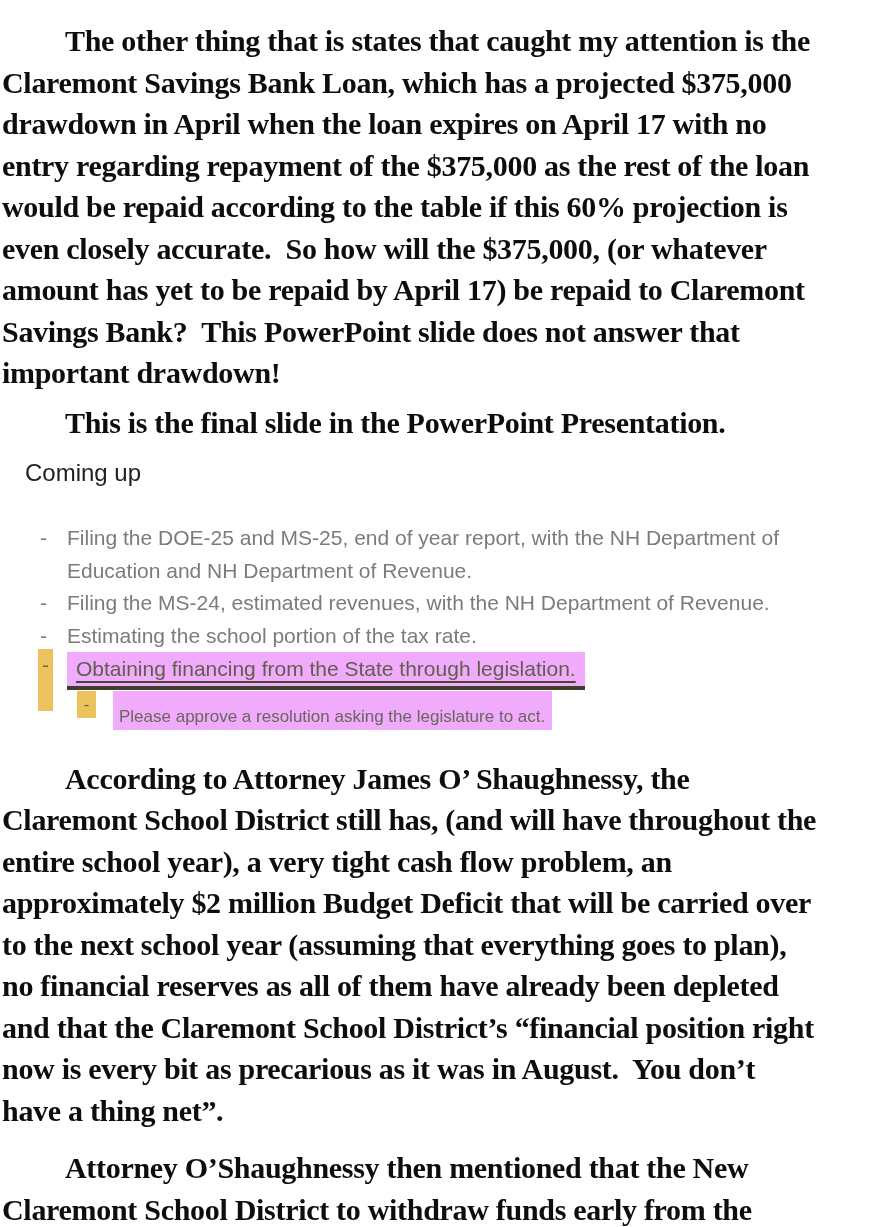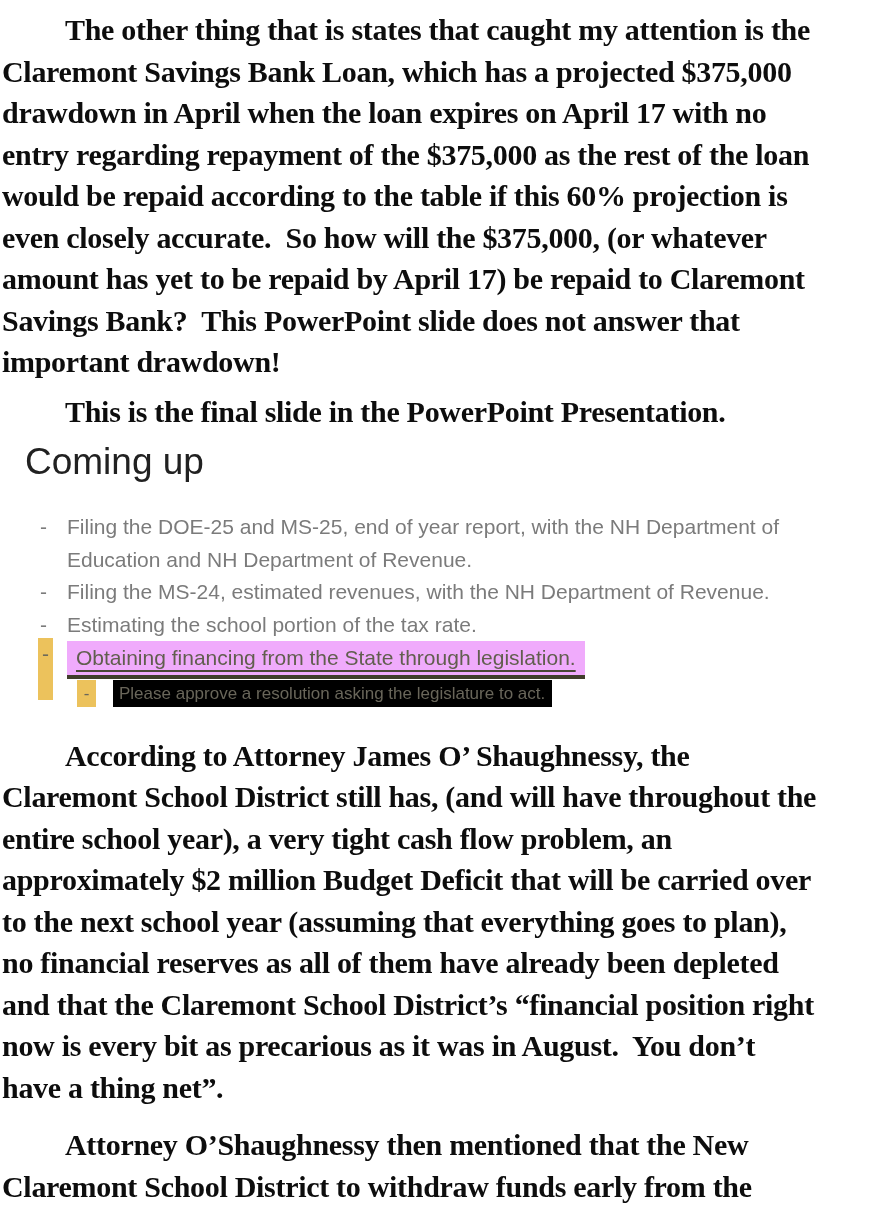--- a/index.html
+++ b/index.html
@@ -18,33 +18,33 @@
     font-family: "Liberation Serif", serif;
     font-weight: bold;
     font-size: 30px;
     line-height: 41.5px;
     color: #0d0d0d;
     letter-spacing: -0.3px;
     padding-left: 2px;
   }
   .para .line { white-space: pre-wrap; }
   .para .line.indent { text-indent: 63px; }
-  .para-1 { padding-top: 9px; }
+  .para-1 { padding-top: 20px; }
   .para-2 { margin-top: 8px; }
   .para-3 { margin-top: 28px; }
   .para-4 { margin-top: 16px; }
 
   
   .slide {
     font-family: "Liberation Sans", sans-serif;
   }
   .slide-title {
     margin-top: 13px;
     margin-left: 25px;
-    font-size: 37px;
+    font-size: 24px;
     line-height: 34px;
     color: #212121;
   }
   .bullet-list { margin-top: 32px; }
   .bullet-row {
     display: flex;
     align-items: flex-start;
     font-size: 21px;
     line-height: 32.5px;
     color: #7b7b7b;
@@ -95,22 +95,22 @@
   .sub-dash {
     flex: none;
     margin-left: 77px;
     width: 19px;
     background: #ecc25c;
     text-align: center;
   }
   .sub-text {
     display: inline-block;
     margin-left: 17px;
-    background: #000000;
-    padding: 0 7px 0 6px;
+    background: #f0abfc;
+    padding: 12px 7px 0 6px;
     text-align: center;
   }
 </style>
 </head>
 <body>
 
 <div class="page">
 
   <div class="para para-1">
     <div class="line indent">The other thing that is states that caught my attention is the</div>

